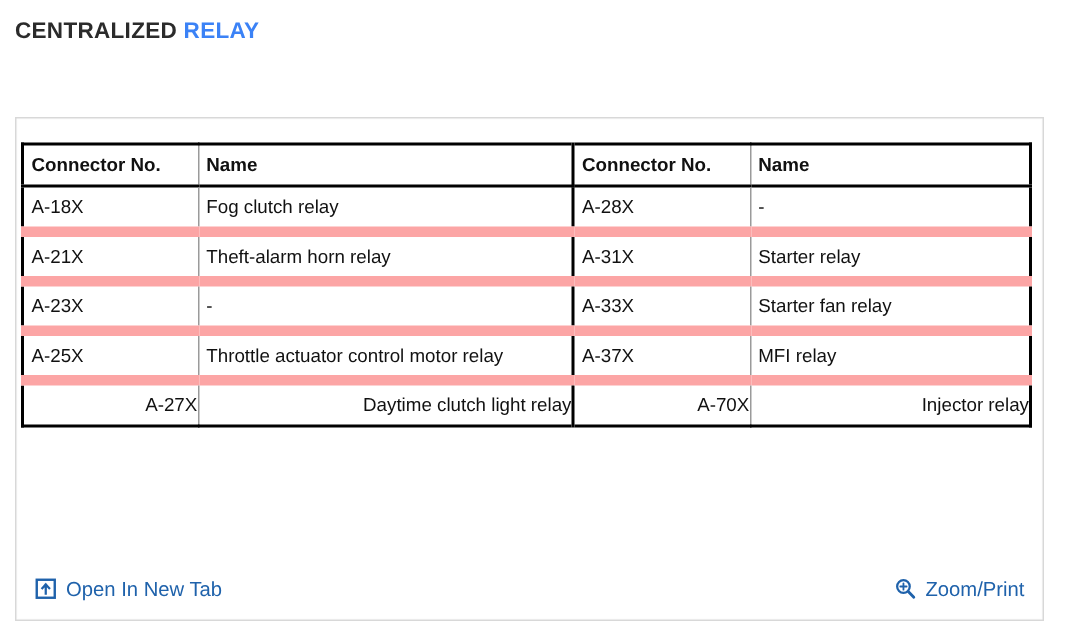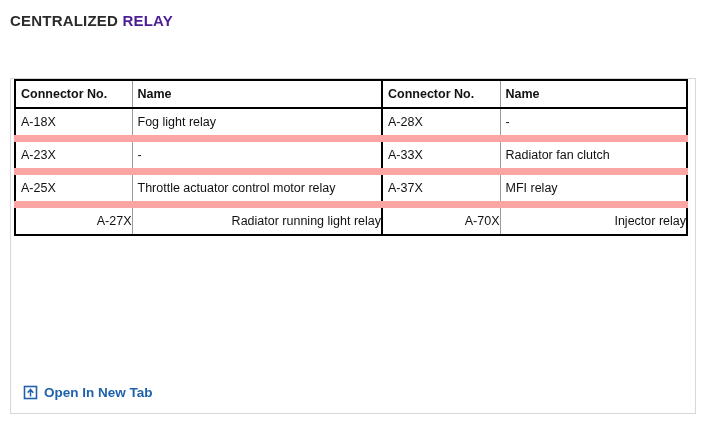--- a/index.html
+++ b/index.html
@@ -21,41 +21,41 @@
     position: absolute;
     left: 10px;
     top: 12px;
     font-size: 15px;
     font-weight: bold;
     letter-spacing: 0.2px;
     color: #2b2b2b;
     white-space: nowrap;
   }
   #page-title .accent {
-    color: #4c1d95;
+    color: #3b82f6;
   }
 
   
   #figure-panel {
     position: absolute;
     left: 10px;
     top: 78px;
     width: 686px;
     height: 336px;
     box-sizing: border-box;
     background: #ffffff;
     border: 1px solid #d8d8d8;
     box-shadow: 0 0 0 1px #fdfdfd inset;
   }
 
   
   #table-wrap {
     position: absolute;
     left: 3px;
-    top: 0;
+    top: 16px;
     width: 672px;
   }
 
   table.relay-table {
     border-collapse: collapse;
     table-layout: fixed;
     width: 672px;
     background: #ffffff;
     border: 2px solid #000000;
   }
@@ -109,21 +109,21 @@
     top: 8px;
     display: flex;
     align-items: center;
     gap: 6px;
     color: #1f62ab;
     font-size: 13.5px;
     text-decoration: none;
     cursor: pointer;
     white-space: nowrap;
   }
-  #open-new-tab-link { left: 12px; font-weight: bold; }
+  #open-new-tab-link { left: 12px; }
   #zoom-print-link  { right: 12px; }
   .foot-icon {
     display: inline-flex;
     width: 15px;
     height: 15px;
     align-items: center;
     justify-content: center;
   }
   .foot-icon svg { display: block; }
 </style>
@@ -148,53 +148,69 @@
         <tr>
           <th>Connector No.</th>
           <th class="split">Name</th>
           <th>Connector No.</th>
           <th class="last">Name</th>
         </tr>
       </thead>
       <tbody id="relay-body">
           <tr>
             <td>A-18X</td>
-            <td class="split">Fog light relay</td>
+            <td class="split">Fog clutch relay</td>
             <td>A-28X</td>
             <td class="last">-</td>
+          </tr>
+          <tr>
+            <td>A-21X</td>
+            <td class="split">Theft-alarm horn relay</td>
+            <td>A-31X</td>
+            <td class="last">Starter relay</td>
           </tr>
           <tr>
             <td>A-23X</td>
             <td class="split">-</td>
             <td>A-33X</td>
-            <td class="last">Radiator fan clutch</td>
+            <td class="last">Starter fan relay</td>
           </tr>
           <tr>
             <td>A-25X</td>
             <td class="split">Throttle actuator control motor relay</td>
             <td>A-37X</td>
             <td class="last">MFI relay</td>
           </tr>
           <tr>
             <td>A-27X</td>
-            <td class="split">Radiator running light relay</td>
+            <td class="split">Daytime clutch light relay</td>
             <td>A-70X</td>
             <td class="last">Injector relay</td>
           </tr>
         </tbody>
     </table>
   </div>
 
   <div id="figure-footer">
 
     <a id="open-new-tab-link" class="foot-link">
       <span class="foot-icon">
         <svg width="15" height="15" viewBox="0 0 15 15" aria-hidden="true">
           <rect x="1.5" y="1.5" width="12" height="12" fill="none" stroke="#1f62ab" stroke-width="1.6"></rect>
           <path d="M7.5 10.8 V5.4 M7.5 4.6 L5.2 7.1 M7.5 4.6 L9.8 7.1" fill="none" stroke="#1f62ab" stroke-width="1.5" stroke-linecap="square"></path>
         </svg>
       </span>
       <span>Open In New Tab</span>
     </a>
 
+    <a id="zoom-print-link" class="foot-link">
+      <span class="foot-icon">
+        <svg width="15" height="15" viewBox="0 0 15 15" aria-hidden="true">
+          <circle cx="6.3" cy="6.0" r="4.2" fill="none" stroke="#1f62ab" stroke-width="1.5"></circle>
+          <path d="M6.3 3.9 V8.1 M4.2 6.0 H8.4" stroke="#1f62ab" stroke-width="1.2" stroke-linecap="round"></path>
+          <path d="M9.5 9.3 L13.2 13.1" stroke="#1f62ab" stroke-width="1.9" stroke-linecap="round"></path>
+        </svg>
+      </span>
+      <span>Zoom/Print</span>
+    </a>
 
   </div>
 </div>
 
 </body></html>

